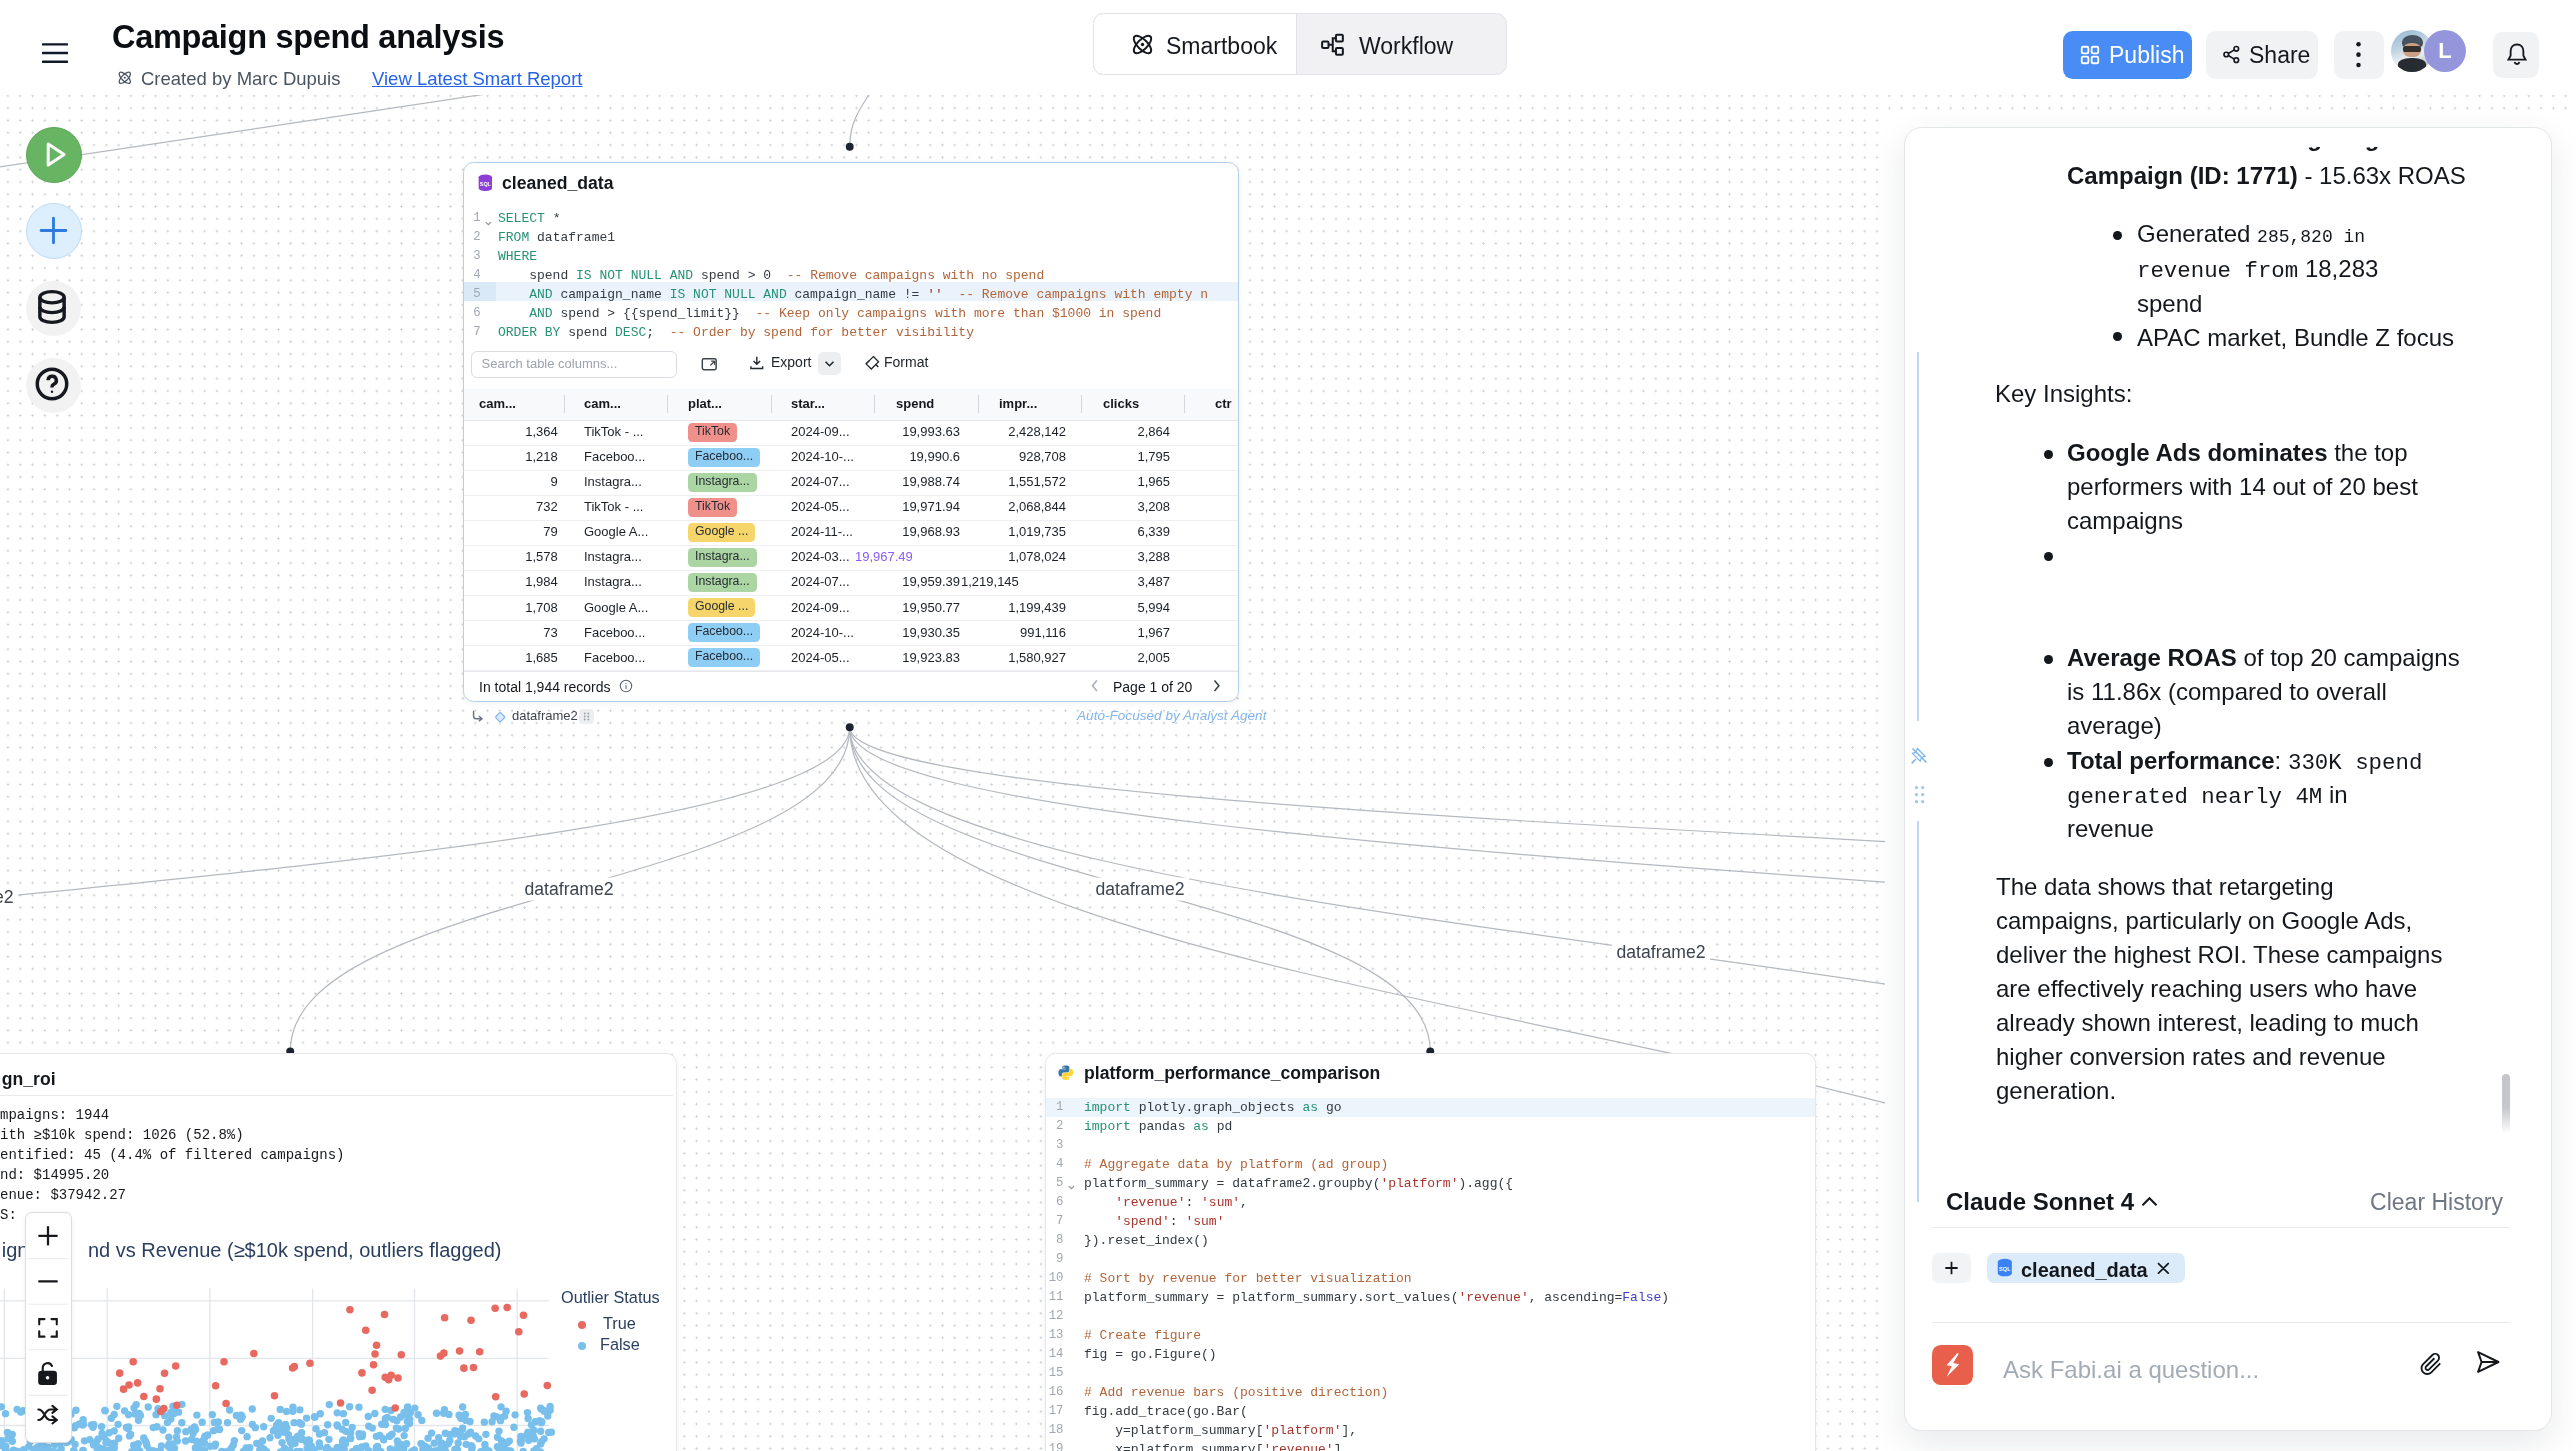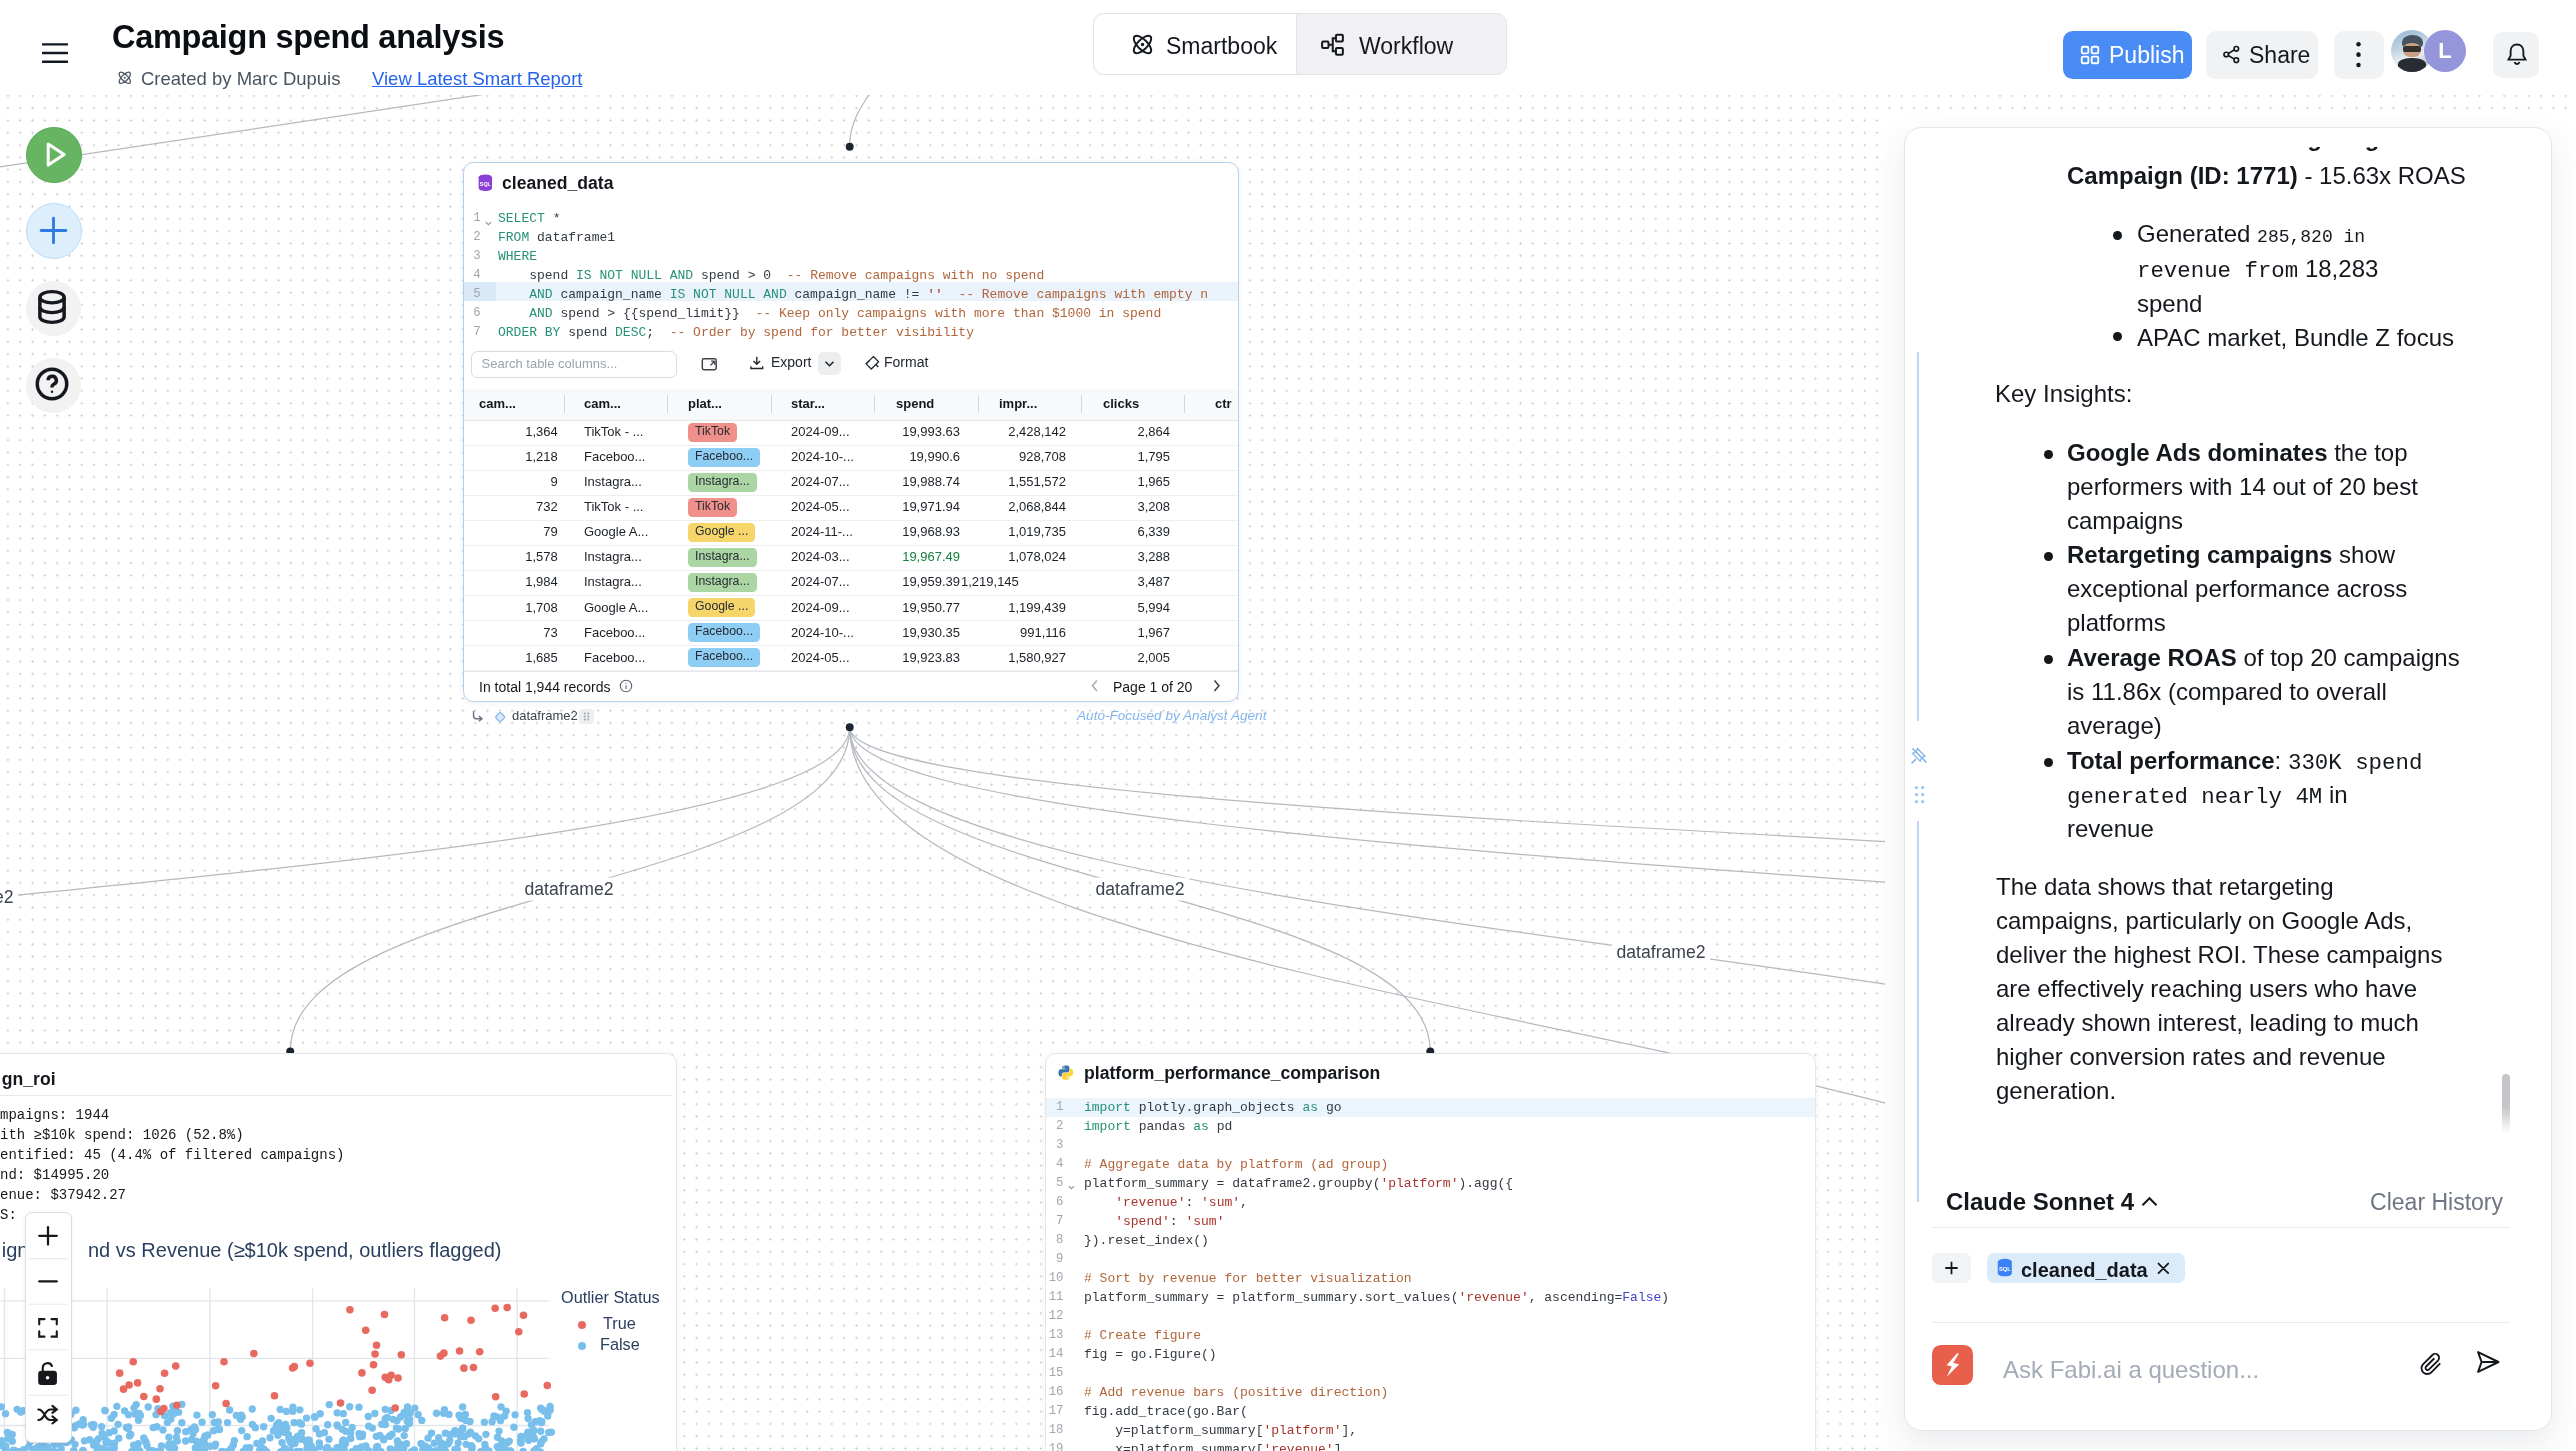--- a/index.html
+++ b/index.html
@@ -276,21 +276,21 @@
   <div class="abs" style="left:225px; top:361px; height:18.5px; padding:0.9px 7px; font-size:12.3px; color:#272c33; background:#f6d66b; border-radius:4.4px;">Google ...</div>
   <div class="abs" style="left:328px; top:362px; font-size:13px; color:#1c2127;">2024-11-...</div>
   <div class="abs" style="left:392px; top:362px; width:105px; text-align:right; font-size:13px; color:#1c2127;">19,968.93</div>
   <div class="abs" style="left:498px; top:362px; width:105px; text-align:right; font-size:13px; color:#1c2127;">1,019,735</div>
   <div class="abs" style="left:602px; top:362px; width:105px; text-align:right; font-size:13px; color:#1c2127;">6,339</div>
   <div class="abs" style="left:0.9px; top:408px; width:774px; height:0.9px; background:#edeff2;"></div>
   <div class="abs" style="left:8.8px; top:387px; width:86px; text-align:right; font-size:13px; color:#1c2127;">1,578</div>
   <div class="abs" style="left:121px; top:387px; font-size:13px; color:#1c2127;">Instagra...</div>
   <div class="abs" style="left:225px; top:386px; height:18.5px; padding:0.9px 7px; font-size:12.3px; color:#272c33; background:#abd6a4; border-radius:4.4px;">Instagra...</div>
   <div class="abs" style="left:328px; top:387px; font-size:13px; color:#1c2127;">2024-03...</div>
-  <div class="abs" style="left:392px; top:387px; width:105px; text-align:right; font-size:13px; color:#15803d;">19,967.49</div>
+  <div class="abs" style="left:392px; top:387px; width:105px; text-align:left; font-size:13px; color:#8b5cf6;">19,967.49</div>
   <div class="abs" style="left:498px; top:387px; width:105px; text-align:right; font-size:13px; color:#1c2127;">1,078,024</div>
   <div class="abs" style="left:602px; top:387px; width:105px; text-align:right; font-size:13px; color:#1c2127;">3,288</div>
   <div class="abs" style="left:0.9px; top:433px; width:774px; height:0.9px; background:#edeff2;"></div>
   <div class="abs" style="left:8.8px; top:412px; width:86px; text-align:right; font-size:13px; color:#1c2127;">1,984</div>
   <div class="abs" style="left:121px; top:412px; font-size:13px; color:#1c2127;">Instagra...</div>
   <div class="abs" style="left:225px; top:411px; height:18.5px; padding:0.9px 7px; font-size:12.3px; color:#272c33; background:#abd6a4; border-radius:4.4px;">Instagra...</div>
   <div class="abs" style="left:328px; top:412px; font-size:13px; color:#1c2127;">2024-07...</div>
   <div class="abs" style="left:392px; top:412px; width:105px; text-align:right; font-size:13px; color:#1c2127;">19,959.39</div>
   <div class="abs" style="left:498px; top:412px; width:105px; text-align:left; font-size:13px; color:#1c2127;">1,219,145</div>
   <div class="abs" style="left:602px; top:412px; width:105px; text-align:right; font-size:13px; color:#1c2127;">3,487</div>
@@ -1032,21 +1032,20 @@
   <div class="abs" style="left:162px; top:34px; font-size:24px; color:#14181d;"><b>Campaign (ID: 1771)</b> - 15.63x ROAS</div>
   <div class="abs" style="left:208px; top:103px; width:8.8px; height:8.8px; border-radius:50%; background:#14181d;"></div>
   <div class="abs" style="left:232px; top:88px; width:316px; font-size:24px; line-height:35px; color:#14181d; white-space:nowrap;">Generated <span class="mono" style="font-size:18px; line-height:1;">285,820 in</span><br><span class="mono" style="font-size:22.4px; line-height:1;">revenue from</span> 18,283<br>spend</div>
   <div class="abs" style="left:208px; top:204px; width:8.8px; height:8.8px; border-radius:50%; background:#14181d;"></div>
   <div class="abs" style="left:232px; top:196px; font-size:24px; color:#14181d;">APAC market, Bundle Z focus</div>
   <div class="abs" style="left:90px; top:252px; font-size:24px; color:#14181d;">Key Insights:</div>
 
   <div class="abs" style="left:139px; top:322px; width:8.8px; height:8.8px; border-radius:50%; background:#14181d;"></div>
   <div class="abs" style="left:162px; top:308px; font-size:24px; line-height:34px; color:#14181d; white-space:nowrap;"><b>Google Ads dominates</b> the top<br>performers with 14 out of 20 best<br>campaigns</div>
   <div class="abs" style="left:139px; top:424px; width:8.8px; height:8.8px; border-radius:50%; background:#14181d;"></div>
-  <div class="abs" style="left:162px; top:410px; font-size:24px; line-height:34px; color:#14181d; white-space:nowrap;"><b>Retargeting campaigns</b> show<br>exceptional performance across<br>platforms</div>
   <div class="abs" style="left:139px; top:527px; width:8.8px; height:8.8px; border-radius:50%; background:#14181d;"></div>
   <div class="abs" style="left:162px; top:513px; font-size:24px; line-height:34px; color:#14181d; white-space:nowrap;"><b>Average ROAS</b> of top 20 campaigns<br>is 11.86x (compared to overall<br>average)</div>
   <div class="abs" style="left:139px; top:630px; width:8.8px; height:8.8px; border-radius:50%; background:#14181d;"></div>
   <div class="abs" style="left:162px; top:616px; font-size:24px; line-height:34px; color:#14181d; white-space:nowrap;"><b>Total performance</b>: <span class="mono" style="font-size:22.4px; line-height:1;">330K spend</span><br><span class="mono" style="font-size:22.4px; line-height:1;">generated nearly 4M</span> in<br>revenue</div>
 
   <div class="abs" style="left:91px; top:742px; font-size:24px; line-height:34px; color:#14181d; white-space:nowrap;">The data shows that retargeting<br>campaigns, particularly on Google Ads,<br>deliver the highest ROI. These campaigns<br>are effectively reaching users who have<br>already shown interest, leading to much<br>higher conversion rates and revenue<br>generation.</div>
 
   <div class="abs" style="left:12.3px; top:224px; width:2.2px; height:369px; background:#bcd7f5;"></div>
   <div class="abs" style="left:12.3px; top:693px; width:2.2px; height:381px; background:#bcd7f5;"></div>
   <div class="abs" style="left:4.4px; top:617px; width:21px; height:21px;"><svg width="21" height="21" viewBox="0 0 24 24" fill="none" stroke="#7fb3ea" stroke-width="1.8">

